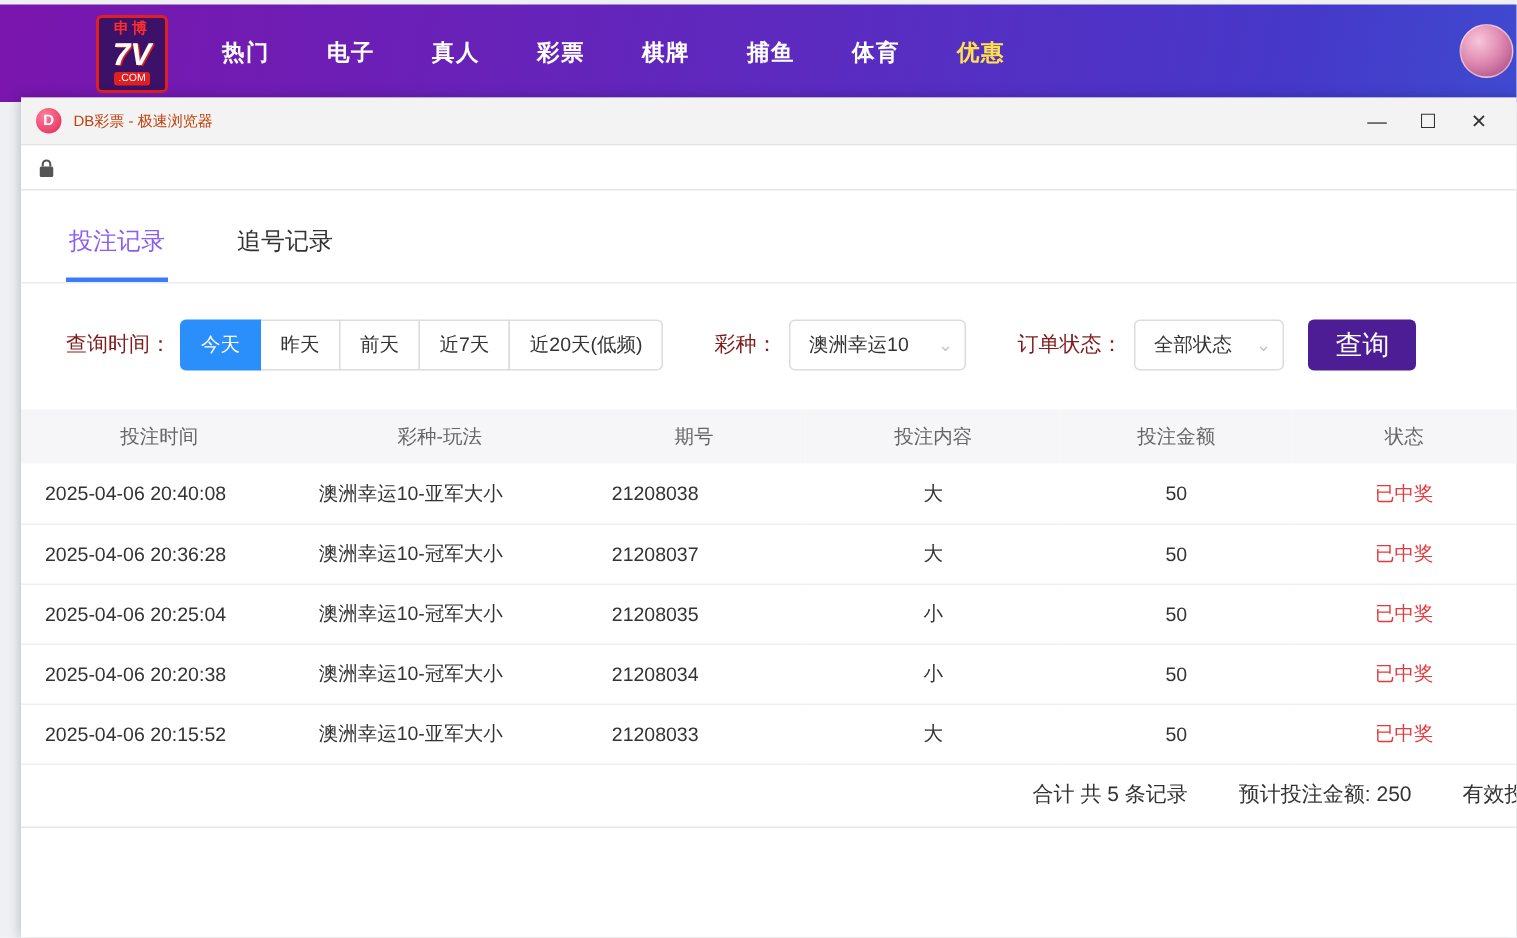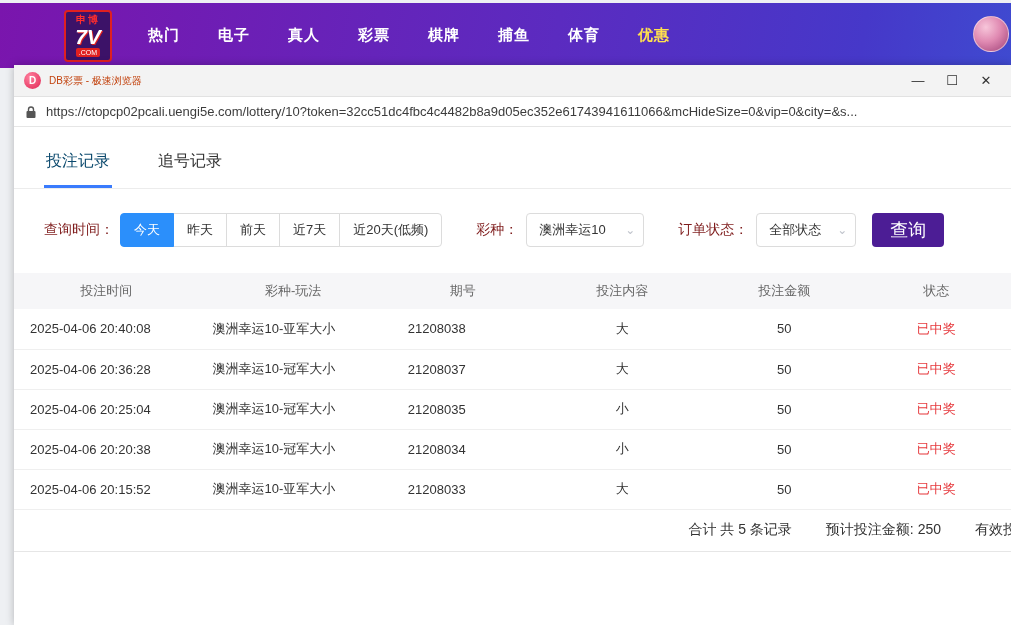--- a/index.html
+++ b/index.html
@@ -35,21 +35,21 @@
   .win-controls { display:flex; align-items:center; gap:4px; }
   .win-btn { width:30px; height:26px; display:flex; align-items:center; justify-content:center;
     font-size:13px; color:#333; cursor:pointer; }
   .urlbar { height:30px; background:#fff; border-bottom:1px solid #e6e6e6; display:flex; align-items:center; padding:0 10px; }
   .lock-icon { width:14px; height:14px; margin-right:8px; flex:none; }
   .url-text { font-size:13px; color:#3c3c3c; white-space:nowrap; overflow:hidden; }
 
   
   .page-tabs { display:flex; gap:44px; padding:0 0 0 30px; border-bottom:1px solid #ececec; margin-top:8px; }
   .page-tab { font-size:16px; color:#333; padding:16px 2px 13px; cursor:pointer; border-bottom:3px solid transparent; }
-  .page-tab.active { color:#0c4a6e; border-bottom-color:#3a7bfd; }
+  .page-tab.active { color:#8b5cf6; border-bottom-color:#3a7bfd; }
 
   
   .filters { display:flex; align-items:center; padding:24px 0 20px 30px; }
   .f-label { font-size:14px; color:#7f1d1d; }
   .seg { display:flex; margin-left:6px; }
   .seg-btn { height:34px; line-height:32px; padding:0 13px; font-size:13px; color:#333;
     background:#fff; border:1px solid #dcdcdc; margin-left:-1px; cursor:pointer; white-space:nowrap; }
   .seg-btn:first-child { border-radius:4px 0 0 4px; margin-left:0; }
   .seg-btn:last-child { border-radius:0 4px 4px 0; }
   .seg-btn.active { background:#2b8ffb; border-color:#2b8ffb; color:#fff; position:relative; z-index:1; }
@@ -110,21 +110,20 @@
       <span class="win-btn">☐</span>
       <span class="win-btn">✕</span>
     </div>
   </div>
 
   <div class="urlbar">
     <svg class="lock-icon" viewBox="0 0 14 14">
       <rect x="2.5" y="6" width="9" height="7" rx="1" fill="#555"></rect>
       <path d="M4.5 6V4.5a2.5 2.5 0 0 1 5 0V6" fill="none" stroke="#555" stroke-width="1.4"></path>
     </svg>
-    <span class="url-text">https://ctopcp02pcali.uengi5e.com/lottery/10?token=32cc51dc4fbc4c4482b8a9d05ec352e61743941611066&amp;mcHideSize=0&amp;vip=0&amp;city=&amp;s...</span>
   </div>
 
   <div class="page-tabs">
     <span class="page-tab active">投注记录</span>
     <span class="page-tab">追号记录</span>
   </div>
 
   <div class="filters">
     <span class="f-label">查询时间：</span>
     <div class="seg">

